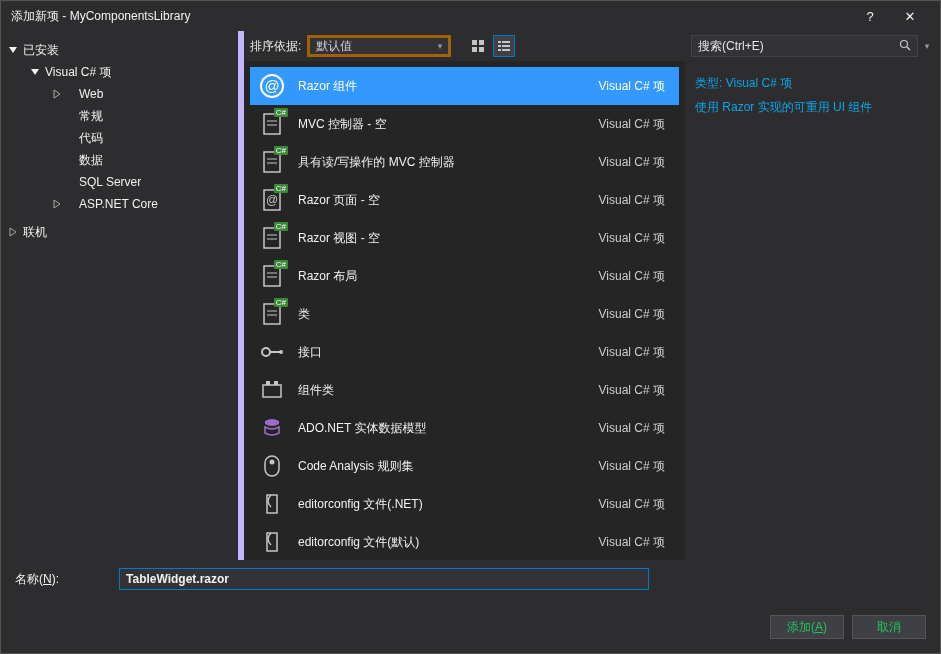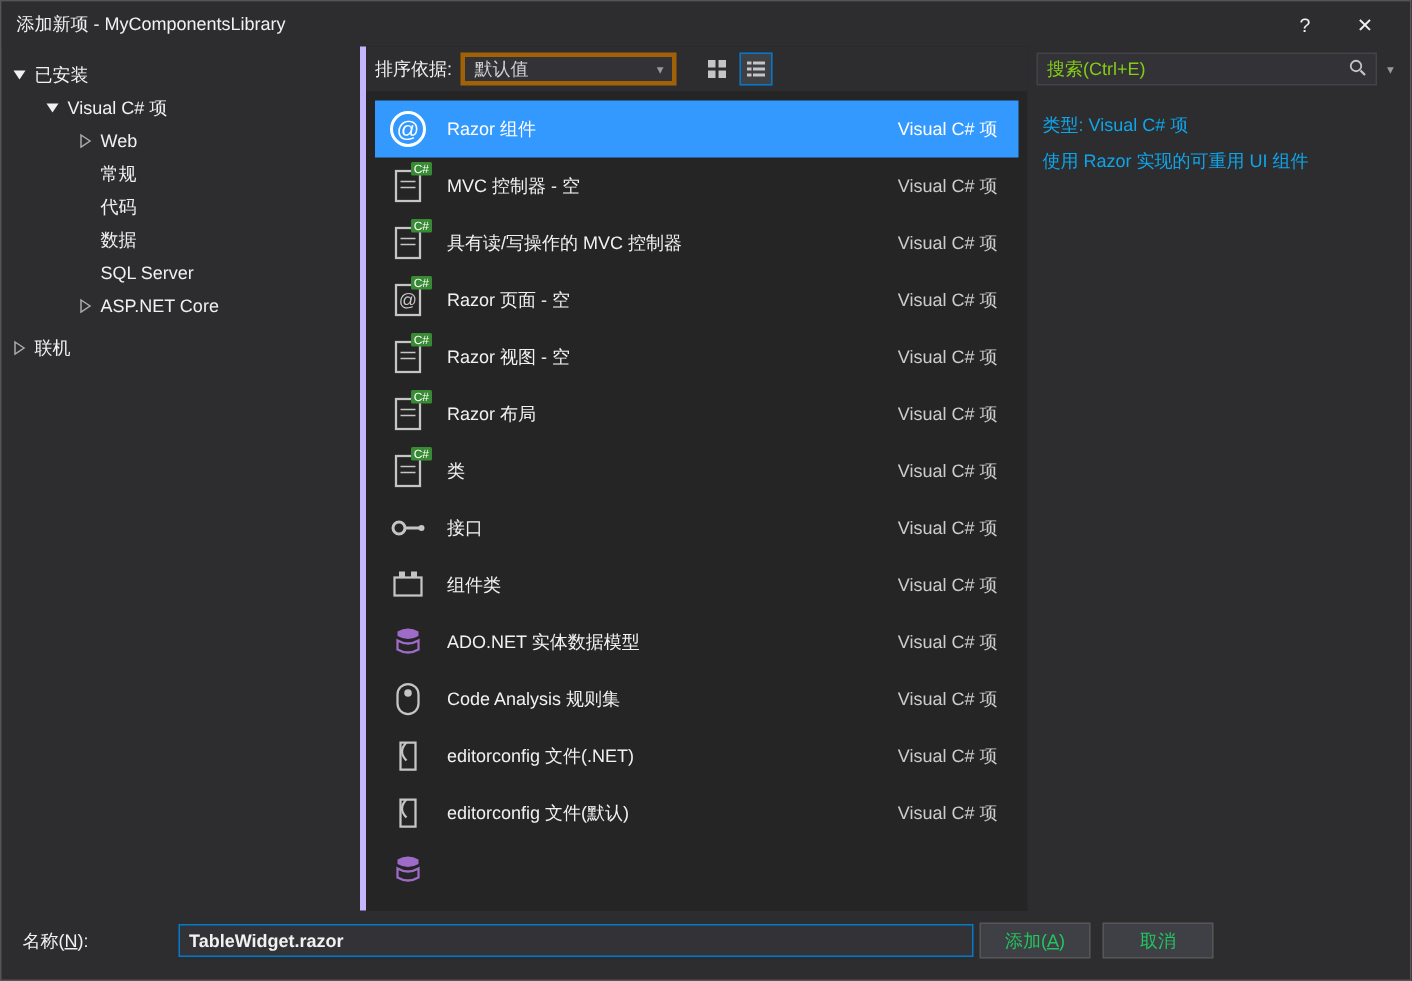--- a/index.html
+++ b/index.html
@@ -26,33 +26,33 @@
   .titlebar .icon-btn { width: 40px; text-align: center; font-size: 13px; color: #f1f1f1; cursor: default; }
   
   .main {
     flex: 1;
     display: flex;
     min-height: 0;
   }
   
   .left-tree {
     width: 243px;
-    border-right: 4px solid #c4b5fd;
+    border-right: 6px solid #c4b5fd;
     padding-top: 8px;
   }
   .tree-item {
     display: flex;
     align-items: center;
     height: 22px;
     padding-left: 6px;
     color: #f1f1f1;
   }
   .tree-item.level1 { padding-left: 6px; }
   .tree-item.level2 { padding-left: 28px; }
-  .tree-item.level3 { padding-left: 50px; }
+  .tree-item.level3 { padding-left: 50px; gap: 12px; }
   .tree-caret {
     width: 12px;
     height: 12px;
     display: inline-flex;
     align-items: center;
     justify-content: center;
     margin-right: 4px;
   }
   .tree-caret svg { display: block; }
   .noexpand .tree-caret { visibility: hidden; }
@@ -151,37 +151,37 @@
     padding: 4px 6px;
   }
   .search-box {
     flex: 1;
     height: 22px;
     background: #333337;
     border: 1px solid #434346;
     display: flex;
     align-items: center;
     padding: 0 6px;
-    color: #84cc16;
+    color: #e5e5e5;
     justify-content: space-between;
   }
   .search-box .mag { color: #d0d0d0; }
   .dropdw { width: 14px; text-align: center; font-size: 9px; color: #999; margin-left: 2px; }
   .info-body {
     padding: 12px 10px;
     color: #0ea5e9;
     line-height: 1.8;
   }
   .info-body .row1 { margin-bottom: 2px; }
   
   .bottom {
     padding: 8px 14px 14px 14px;
     display: flex;
-    flex-direction: row;
-    gap: 4px;
+    flex-direction: column;
+    gap: 25px;
   }
   .name-row { display: flex; align-items: center; gap: 60px; }
   .name-label { width: auto; }
   .name-label .u { text-decoration: underline; }
   .name-input {
     flex: 0 0 530px;
     height: 22px;
     background: #333337;
     border: 1px solid #007acc;
     color: #f1f1f1;

